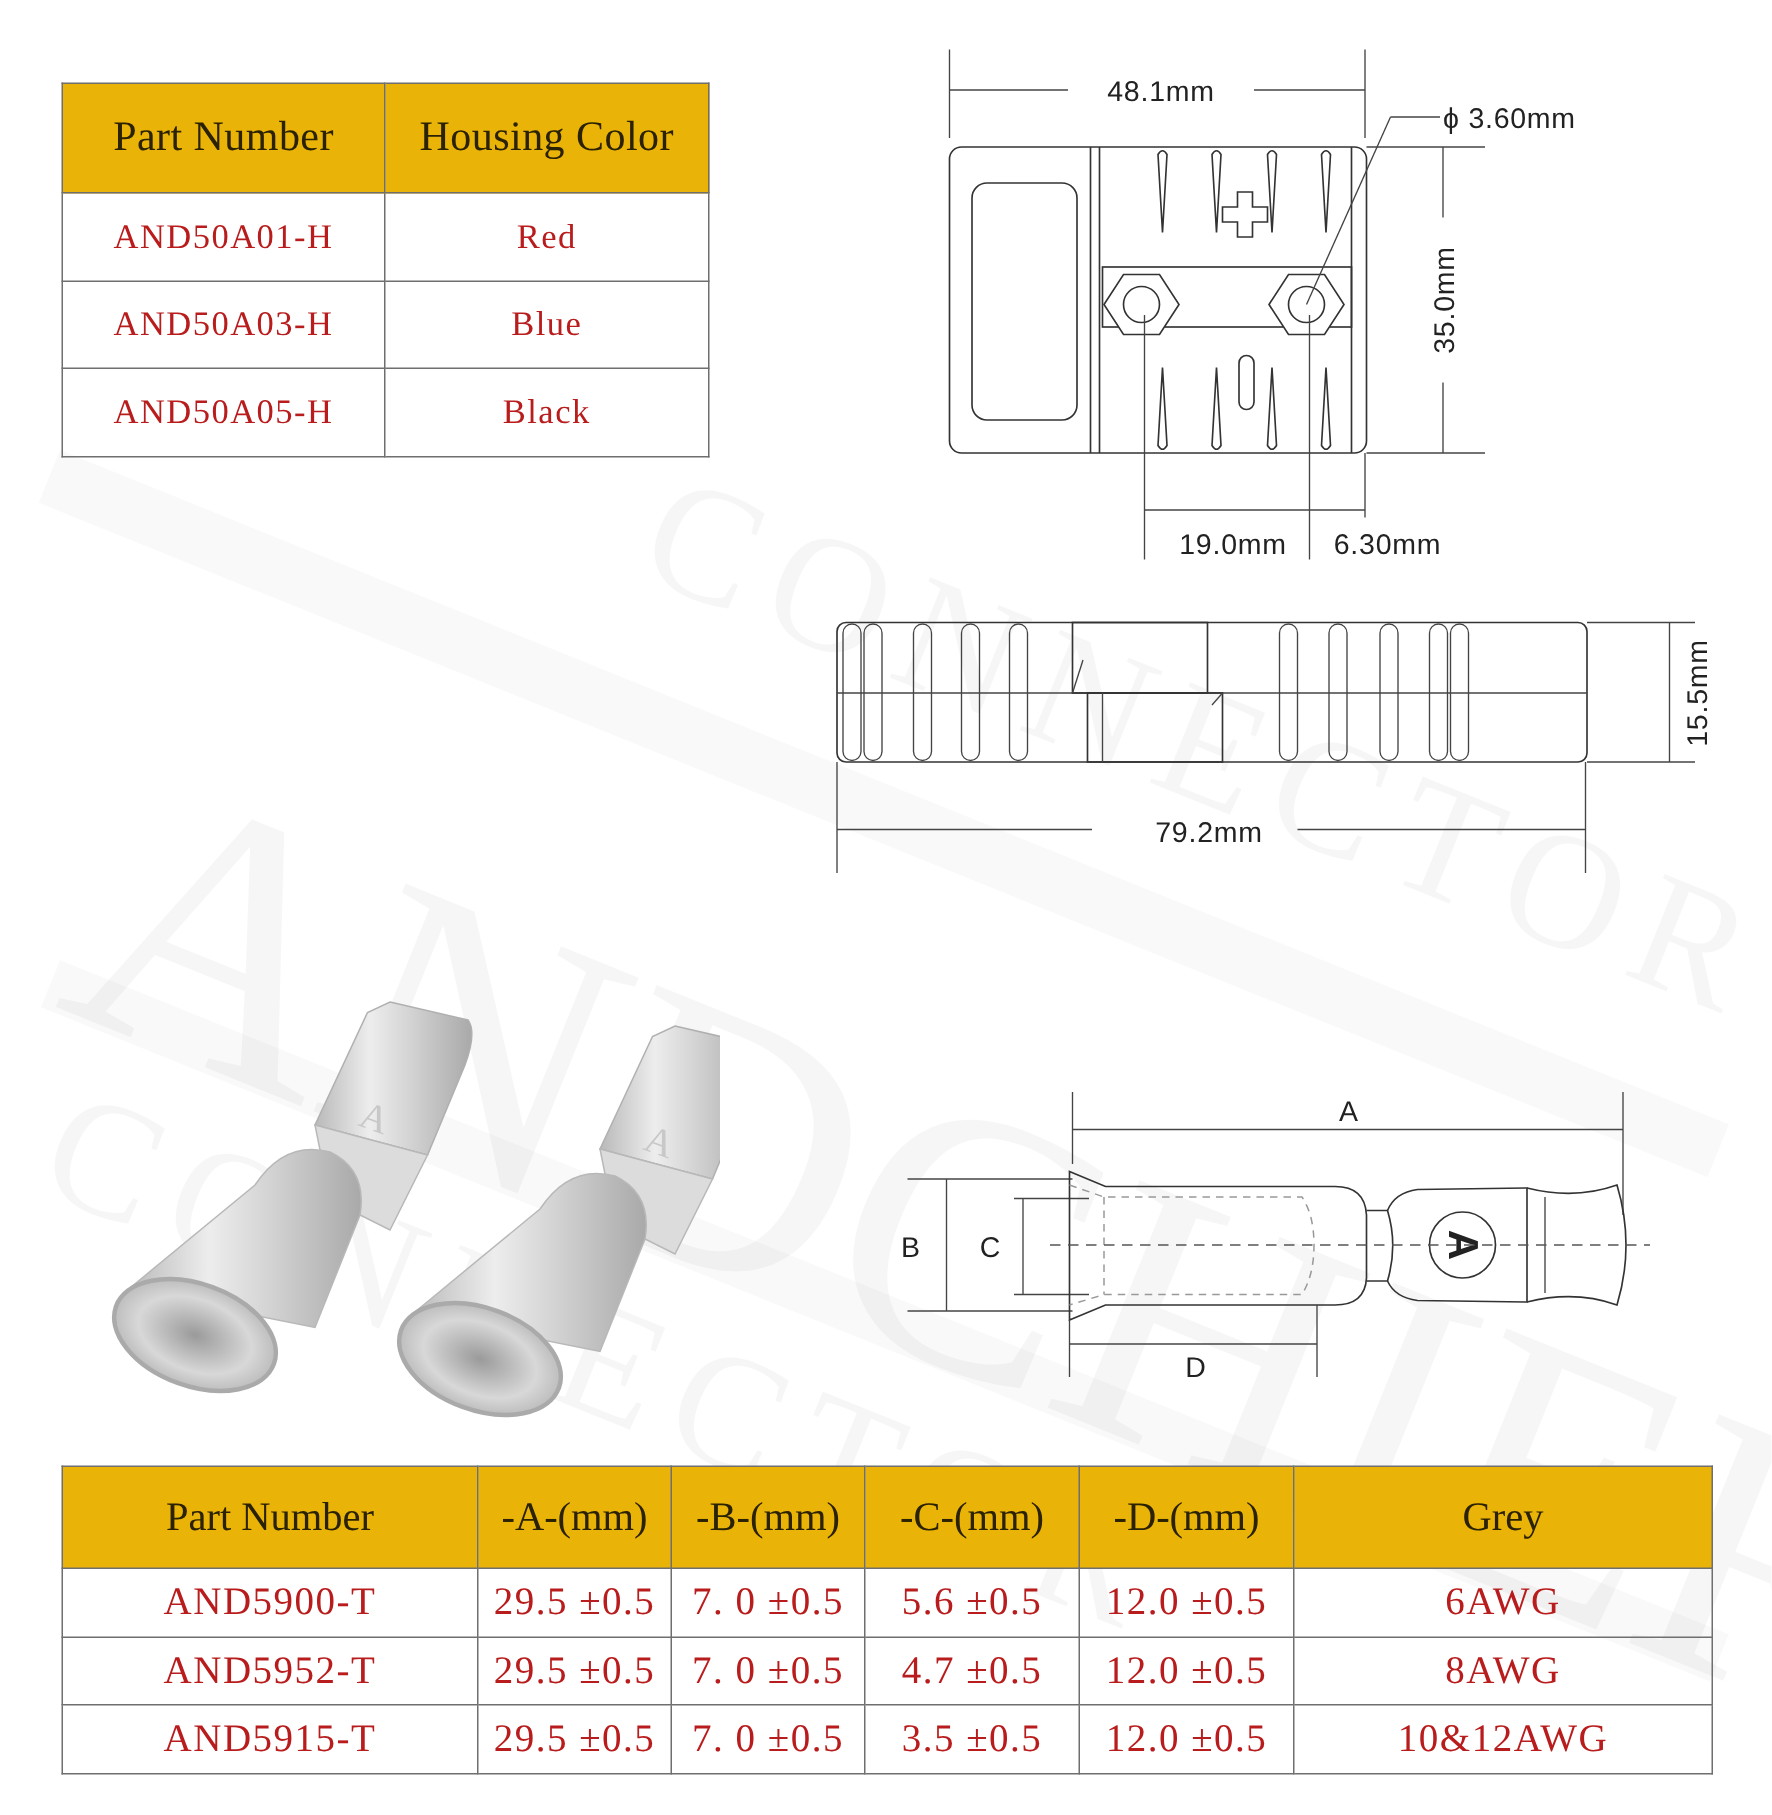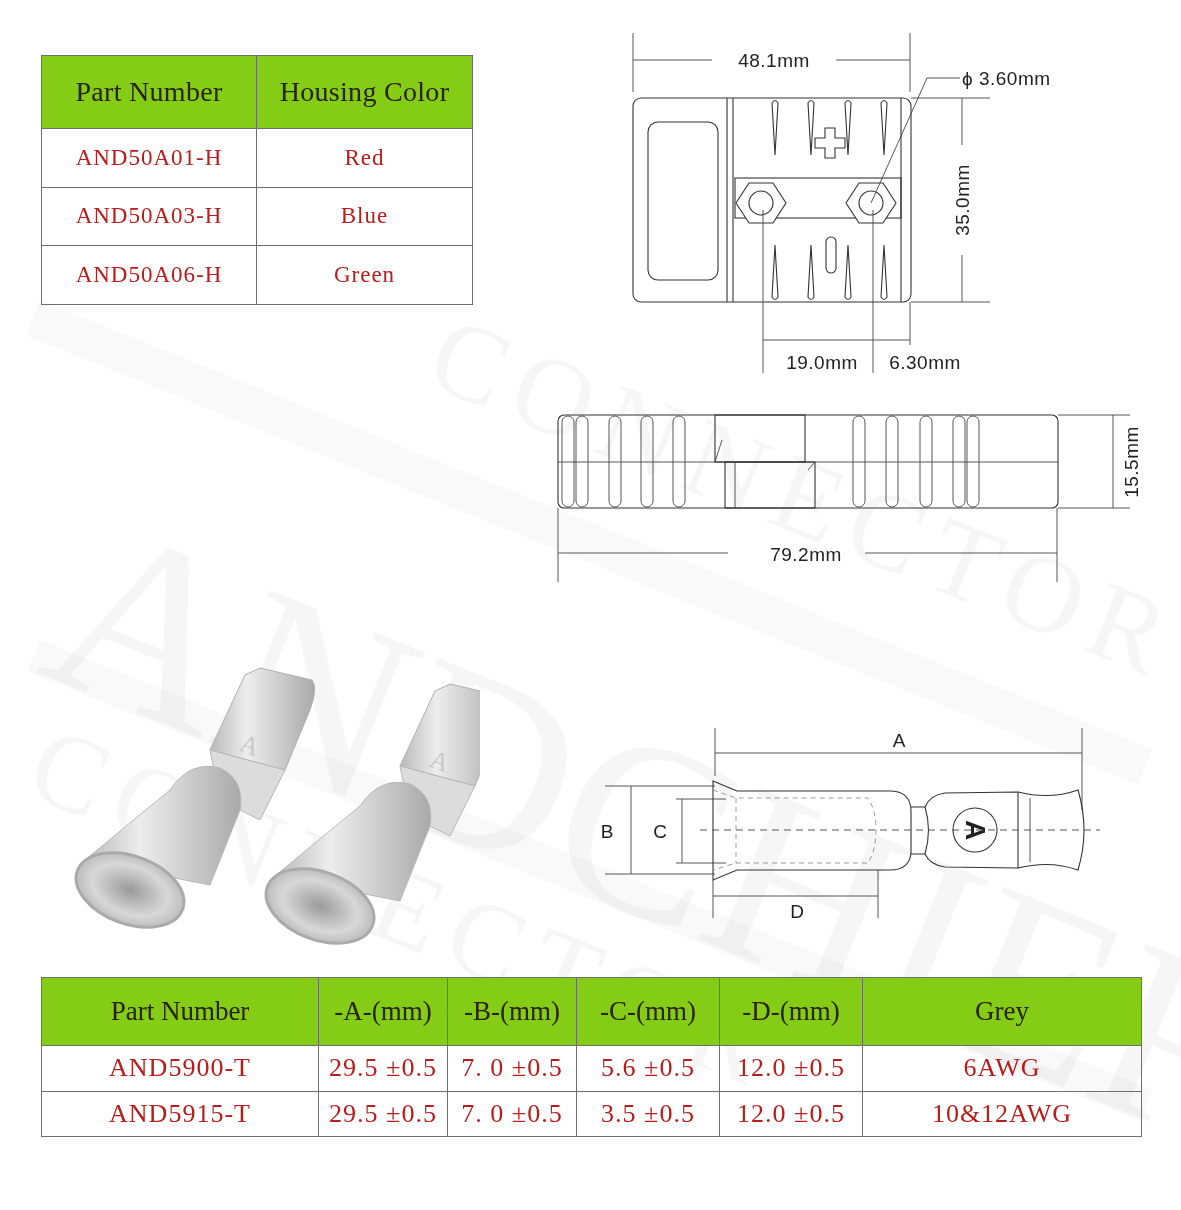--- a/index.html
+++ b/index.html
@@ -17,21 +17,21 @@
     transform-origin: left top;
   }
   table.spec {
     position: absolute; border-collapse: collapse; table-layout: fixed;
     font-family: "Liberation Serif", serif;
   }
   table.spec th, table.spec td {
     border: 1.5px solid #6f6f6f; text-align: center; padding: 0;
     font-weight: normal; color: #b91c1c;
   }
-  table.spec th { background: #84cc16; color: #2a2200; }
+  table.spec th { background: #eab308; color: #2a2200; }
   #color-table { left: 41px; top: 55px; width: 431px; }
   #color-table th { height: 72px; font-size: 28px; letter-spacing: 0.3px; }
   #color-table td { height: 57.5px; font-size: 23px; letter-spacing: 1px; }
   #color-table col.c1 { width: 215px; }
   #color-table col.c2 { width: 216px; }
   #terminal-table { left: 41px; top: 977px; width: 1100px; }
   #terminal-table th { height: 67px; font-size: 27px; }
   #terminal-table td { height: 44.5px; font-size: 26px; letter-spacing: 1px; }
   .drawing { position: absolute; }
   .dim-label {
@@ -68,22 +68,22 @@
   <tbody>
     <tr>
       <td>AND50A01-H</td>
       <td>Red</td>
     </tr>
     <tr>
       <td>AND50A03-H</td>
       <td>Blue</td>
     </tr>
     <tr>
-      <td>AND50A06-H</td>
-      <td>Green</td>
+      <td>AND50A05-H</td>
+      <td>Black</td>
     </tr>
   </tbody>
 </table>
 
 <svg class="drawing" style="left:600px; top:25px;" width="560" height="360" viewBox="600 25 560 360">
 
   <line class="ln-thin" x1="633" y1="33" x2="633" y2="92"></line>
   <line class="ln-thin" x1="910" y1="33" x2="910" y2="92"></line>
   <line class="ln-thin" x1="633" y1="60" x2="712" y2="60"></line>
   <line class="ln-thin" x1="836" y1="60" x2="910" y2="60"></line>
@@ -255,20 +255,28 @@
   <tbody>
     <tr>
       <td>AND5900-T</td>
       <td>29.5 ±0.5</td>
       <td>7. 0  ±0.5</td>
       <td>5.6  ±0.5</td>
       <td>12.0  ±0.5</td>
       <td>6AWG</td>
     </tr>
     <tr>
+      <td>AND5952-T</td>
+      <td>29.5 ±0.5</td>
+      <td>7. 0  ±0.5</td>
+      <td>4.7  ±0.5</td>
+      <td>12.0  ±0.5</td>
+      <td>8AWG</td>
+    </tr>
+    <tr>
       <td>AND5915-T</td>
       <td>29.5 ±0.5</td>
       <td>7. 0  ±0.5</td>
       <td>3.5  ±0.5</td>
       <td>12.0  ±0.5</td>
       <td>10&amp;12AWG</td>
     </tr>
   </tbody>
 </table>
 

